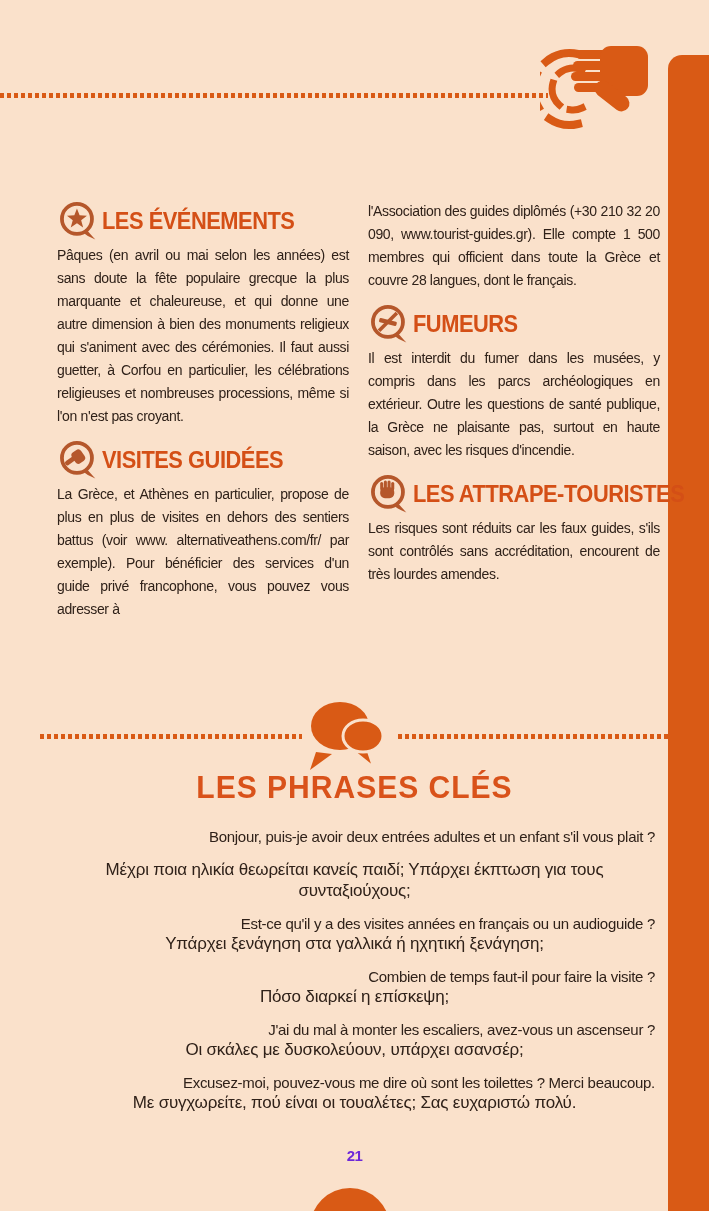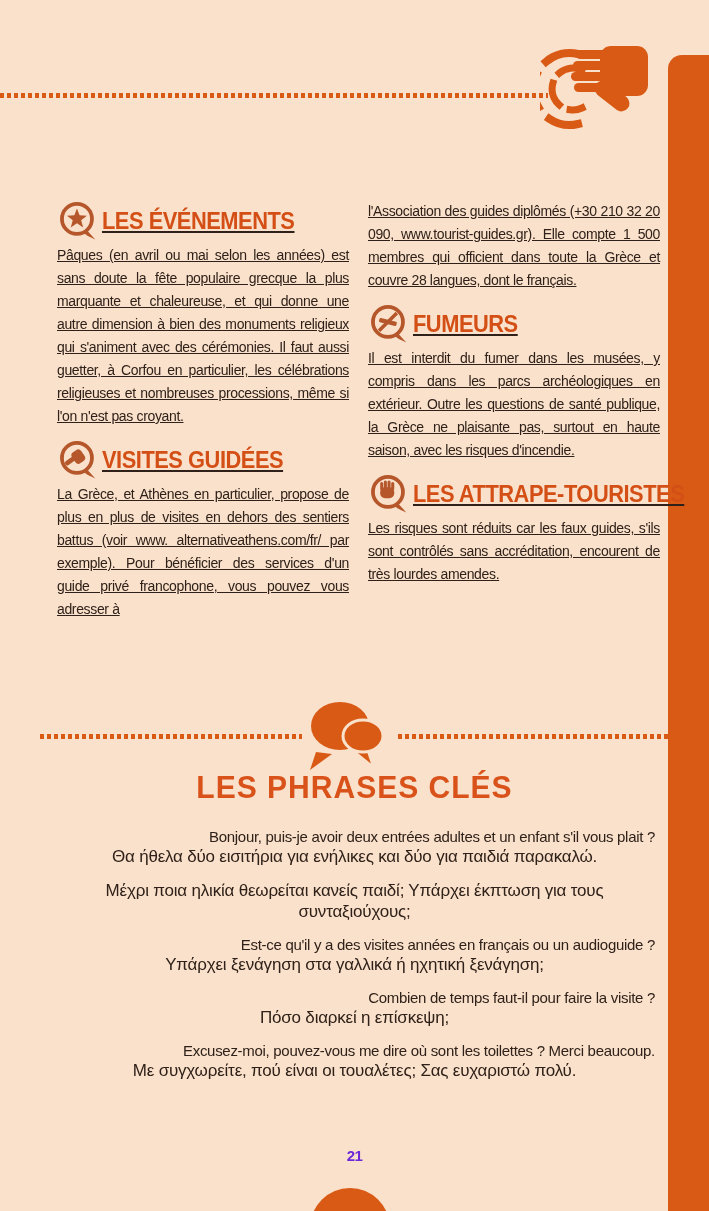--- a/index.html
+++ b/index.html
@@ -34,21 +34,21 @@
   }
 
   
   .click-icon{position:absolute;top:40px;left:540px;width:124px;height:94px;}
 
   
   .columns{
     position:absolute;top:200px;left:57px;width:603px;
     display:flex;gap:19px;
   }
-  .col{width:292px;text-decoration:underline;}
+  .col{width:292px;}
   .section-head{display:flex;align-items:center;gap:3px;margin-bottom:2px;}
   .section-head svg{flex:0 0 auto;}
   .section-title{
     font-size:23px;font-weight:bold;letter-spacing:-0.5px;
     color:var(--heading);white-space:nowrap;transform:scaleX(.95);transform-origin:left center;
   }
   .body-text{
     font-size:14px;line-height:23px;letter-spacing:-0.35px;
     text-align:justify;color:var(--ink);
   }
@@ -191,33 +191,36 @@
       <ellipse cx="61" cy="42" rx="20" ry="16" stroke="#fae1cb" stroke-width="3"></ellipse>
     </g>
   </svg>
 </div>
 
 <div class="phrases-title">LES PHRASES CLÉS</div>
 
 <div class="phrases">
   <div class="phrase">
     <div class="fr">Bonjour, puis-je avoir deux entrées adultes et un enfant s'il vous plait ?</div>
-    <div class="gr">Θα ήθελα δύο εισιτήρια για ενήλικες και δύο για παιδιά παρακαλώ.</div>
   </div>
   <div class="phrase">
     <div class="gr">Μέχρι ποια ηλικία θεωρείται κανείς παιδί; Υπάρχει έκπτωση για τους συνταξιούχους;</div>
   </div>
   <div class="phrase">
     <div class="fr">Est-ce qu'il y a des visites années en français ou un audioguide ?</div>
     <div class="gr">Υπάρχει ξενάγηση στα γαλλικά ή ηχητική ξενάγηση;</div>
   </div>
   <div class="phrase">
     <div class="fr">Combien de temps faut-il pour faire la visite ?</div>
     <div class="gr">Πόσο διαρκεί η επίσκεψη;</div>
   </div>
   <div class="phrase">
+    <div class="fr">J'ai du mal à monter les escaliers, avez-vous un ascenseur ?</div>
+    <div class="gr">Οι σκάλες με δυσκολεύουν, υπάρχει ασανσέρ;</div>
+  </div>
+  <div class="phrase">
     <div class="fr">Excusez-moi, pouvez-vous me dire où sont les toilettes ? Merci beaucoup.</div>
     <div class="gr">Με συγχωρείτε, πού είναι οι τουαλέτες; Σας ευχαριστώ πολύ.</div>
   </div>
 </div>
 
 <div class="page-number">21</div>
 <div class="bottom-bump"></div>
 
 </body></html>

